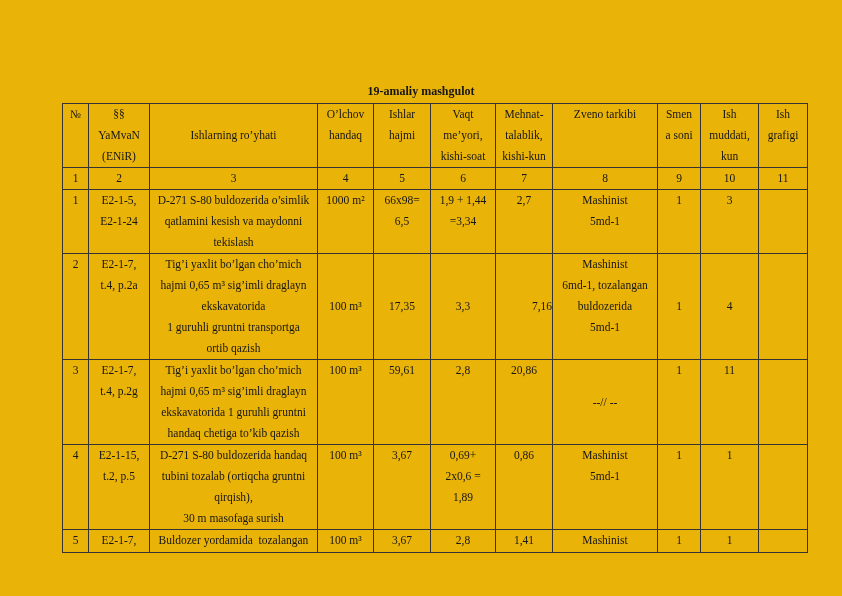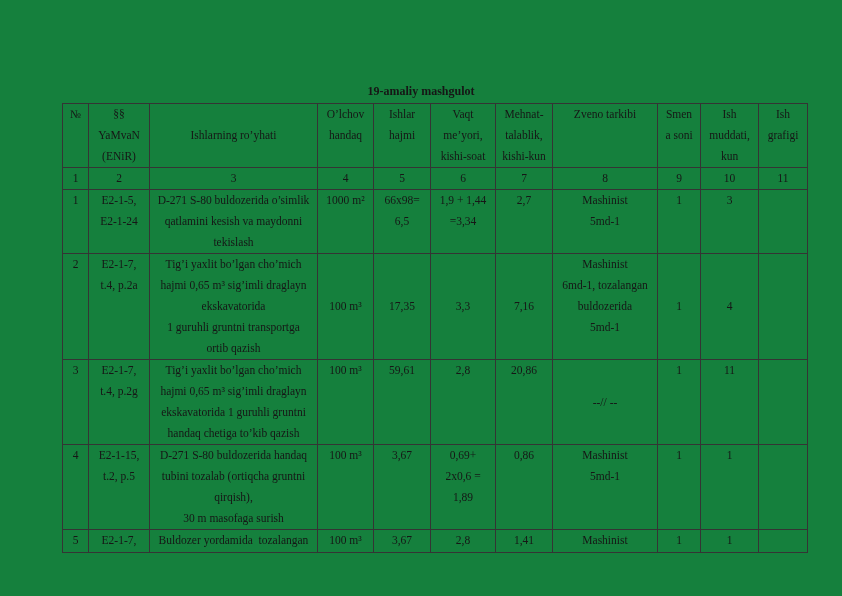--- a/index.html
+++ b/index.html
@@ -6,21 +6,21 @@
     margin: 0; padding: 0;
     width: 842px; height: 596px;
     background: #ffffff;
     overflow: hidden;
     font-family: "Liberation Serif", serif;
     color: #161616;
   }
   .page {
     position: relative;
     width: 842px; height: 596px;
-    background: #15803d;
+    background: #eab308;
   }
   .titles {
     padding-top: 39px;
     text-align: center;
     font-weight: bold;
     font-size: 12px;
     line-height: 21px;
     white-space: pre;
   }
   table.sched {
@@ -205,21 +205,21 @@
           </td>
           <td style="vertical-align: middle;">
             <div class="ln">100 m³</div>
           </td>
           <td style="vertical-align: middle;">
             <div class="ln">17,35</div>
           </td>
           <td style="vertical-align: middle;">
             <div class="ln">3,3</div>
           </td>
-          <td style="vertical-align: middle;">
+          <td style="vertical-align: middle; text-align: right;">
             <div class="ln">7,16</div>
           </td>
           <td>
             <div class="ln">Mashinist</div>
             <div class="ln">6md-1, tozalangan</div>
             <div class="ln">buldozerida</div>
             <div class="ln">5md-1</div>
           </td>
           <td style="vertical-align: middle;">
             <div class="ln">1</div>

